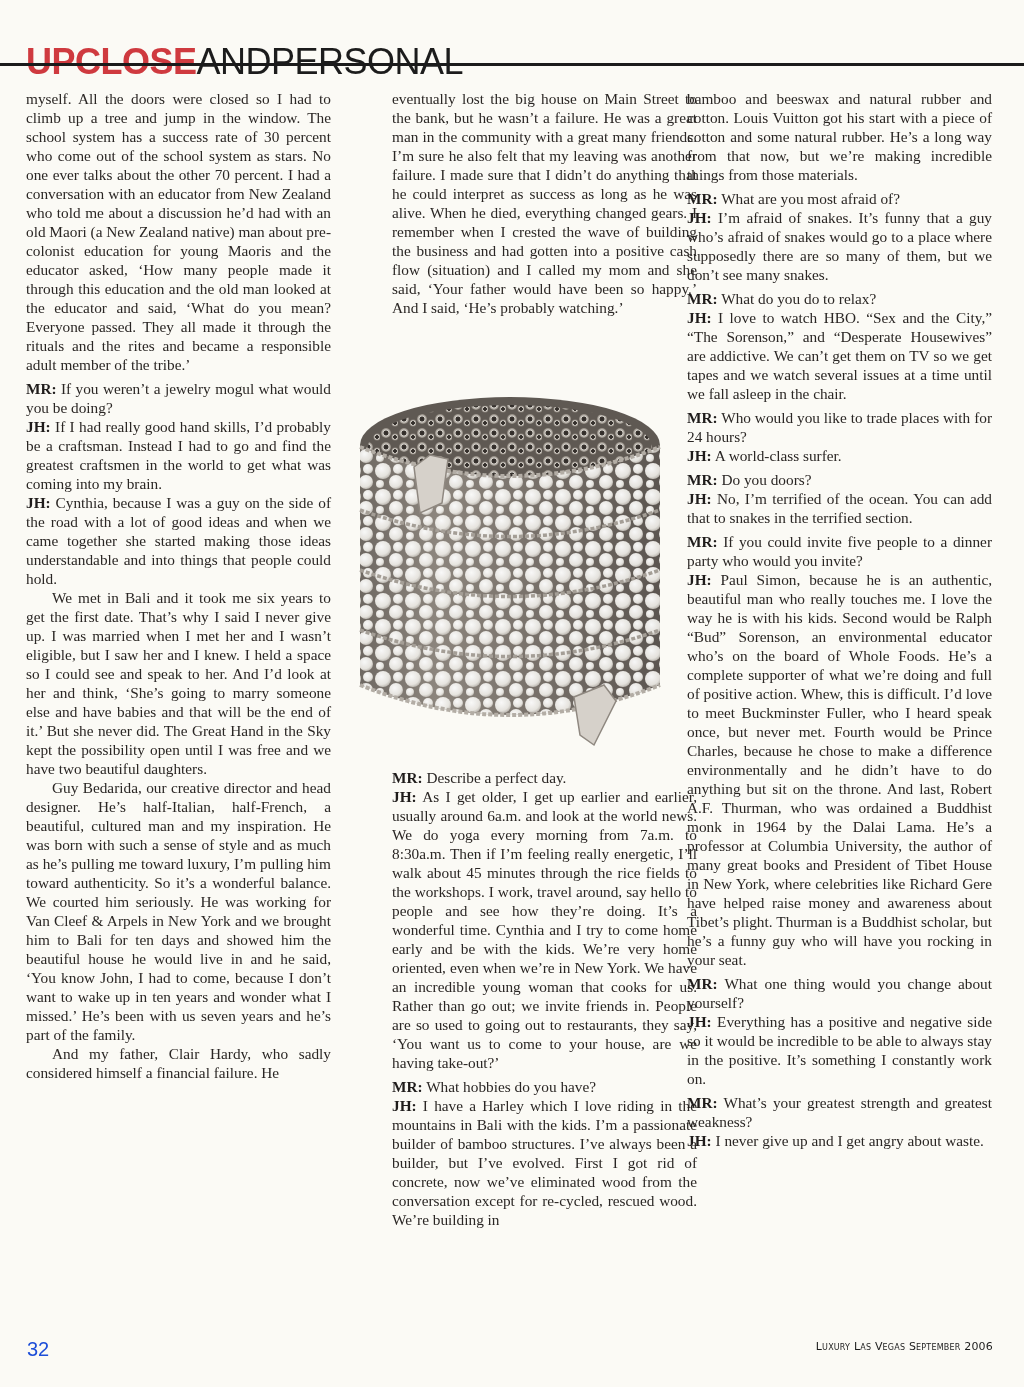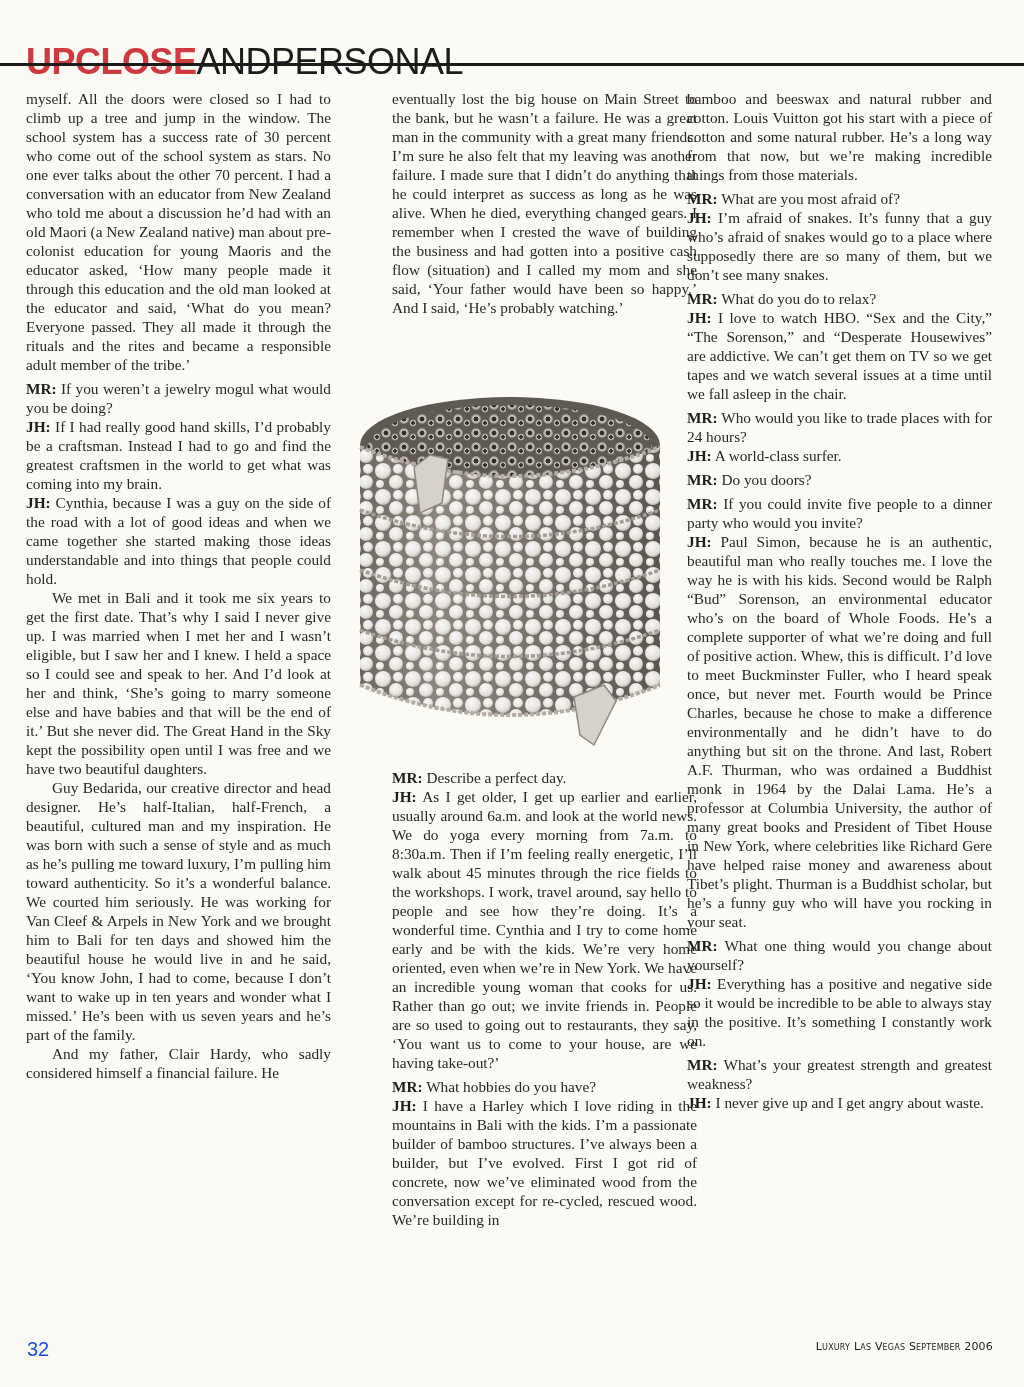--- a/index.html
+++ b/index.html
@@ -154,20 +154,21 @@
 
 <div class="col col3">
   <p>bamboo and beeswax and natural rubber and cotton. Louis Vuitton got his start with a piece of cotton and some natural rubber. He’s a long way from that now, but we’re making incredible things from those materials.</p>
   <p class="gap"><span class="spk">MR:</span><span> What are you most afraid of?</span></p>
   <p><span class="spk">JH:</span><span> I’m afraid of snakes. It’s funny that a guy who’s afraid of snakes would go to a place where supposedly there are so many of them, but we don’t see many snakes.</span></p>
   <p class="gap"><span class="spk">MR:</span><span> What do you do to relax?</span></p>
   <p><span class="spk">JH:</span><span> I love to watch HBO. “Sex and the City,” “The Sorenson,” and “Desperate Housewives” are addictive. We can’t get them on TV so we get tapes and we watch several issues at a time until we fall asleep in the chair.</span></p>
   <p class="gap"><span class="spk">MR:</span><span> Who would you like to trade places with for 24 hours?</span></p>
   <p><span class="spk">JH:</span><span> A world-class surfer.</span></p>
   <p class="gap"><span class="spk">MR:</span><span> Do you doors?</span></p>
+  <p><span class="spk">JH:</span><span> No, I’m terrified of the ocean. You can add that to snakes in the terrified section.</span></p>
   <p class="gap"><span class="spk">MR:</span><span> If you could invite five people to a dinner party who would you invite?</span></p>
   <p><span class="spk">JH:</span><span> Paul Simon, because he is an authentic, beautiful man who really touches me. I love the way he is with his kids. Second would be Ralph “Bud” Sorenson, an environmental educator who’s on the board of Whole Foods. He’s a complete supporter of what we’re doing and full of positive action. Whew, this is difficult. I’d love to meet Buckminster Fuller, who I heard speak once, but never met. Fourth would be Prince Charles, because he chose to make a difference environmentally and he didn’t have to do anything but sit on the throne. And last, Robert A.F. Thurman, who was ordained a Buddhist monk in 1964 by the Dalai Lama. He’s a professor at Columbia University, the author of many great books and President of Tibet House in New York, where celebrities like Richard Gere have helped raise money and awareness about Tibet’s plight. Thurman is a Buddhist scholar, but he’s a funny guy who will have you rocking in your seat.</span></p>
   <p class="gap"><span class="spk">MR:</span><span> What one thing would you change about yourself?</span></p>
   <p><span class="spk">JH:</span><span> Everything has a positive and negative side so it would be incredible to be able to always stay in the positive. It’s something I constantly work on.</span></p>
   <p class="gap"><span class="spk">MR:</span><span> What’s your greatest strength and greatest weakness?</span></p>
   <p><span class="spk">JH:</span><span> I never give up and I get angry about waste.</span></p>
 </div>
 
 <div class="folio">32</div>
 <div class="credit">Luxury Las Vegas September 2006</div>

